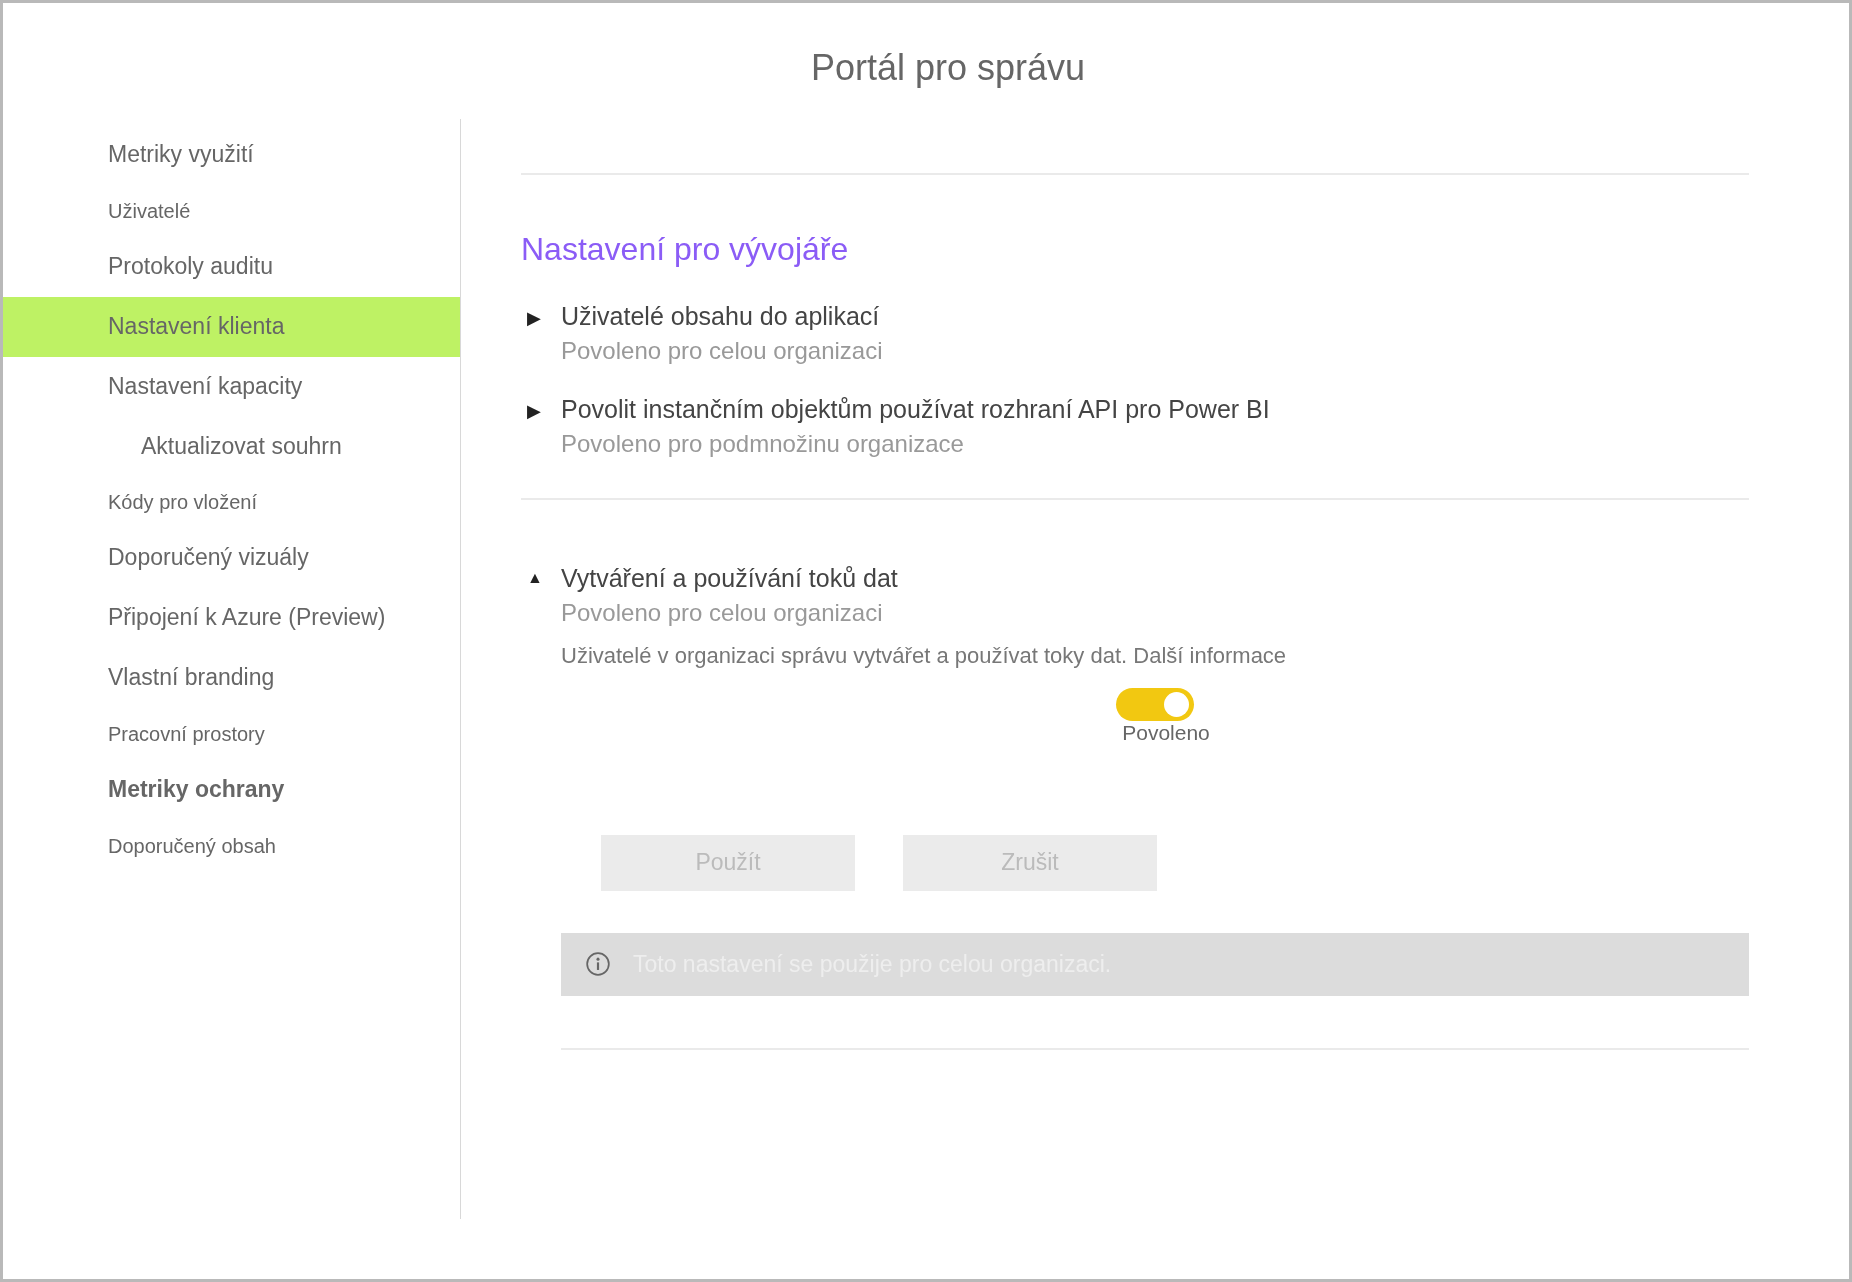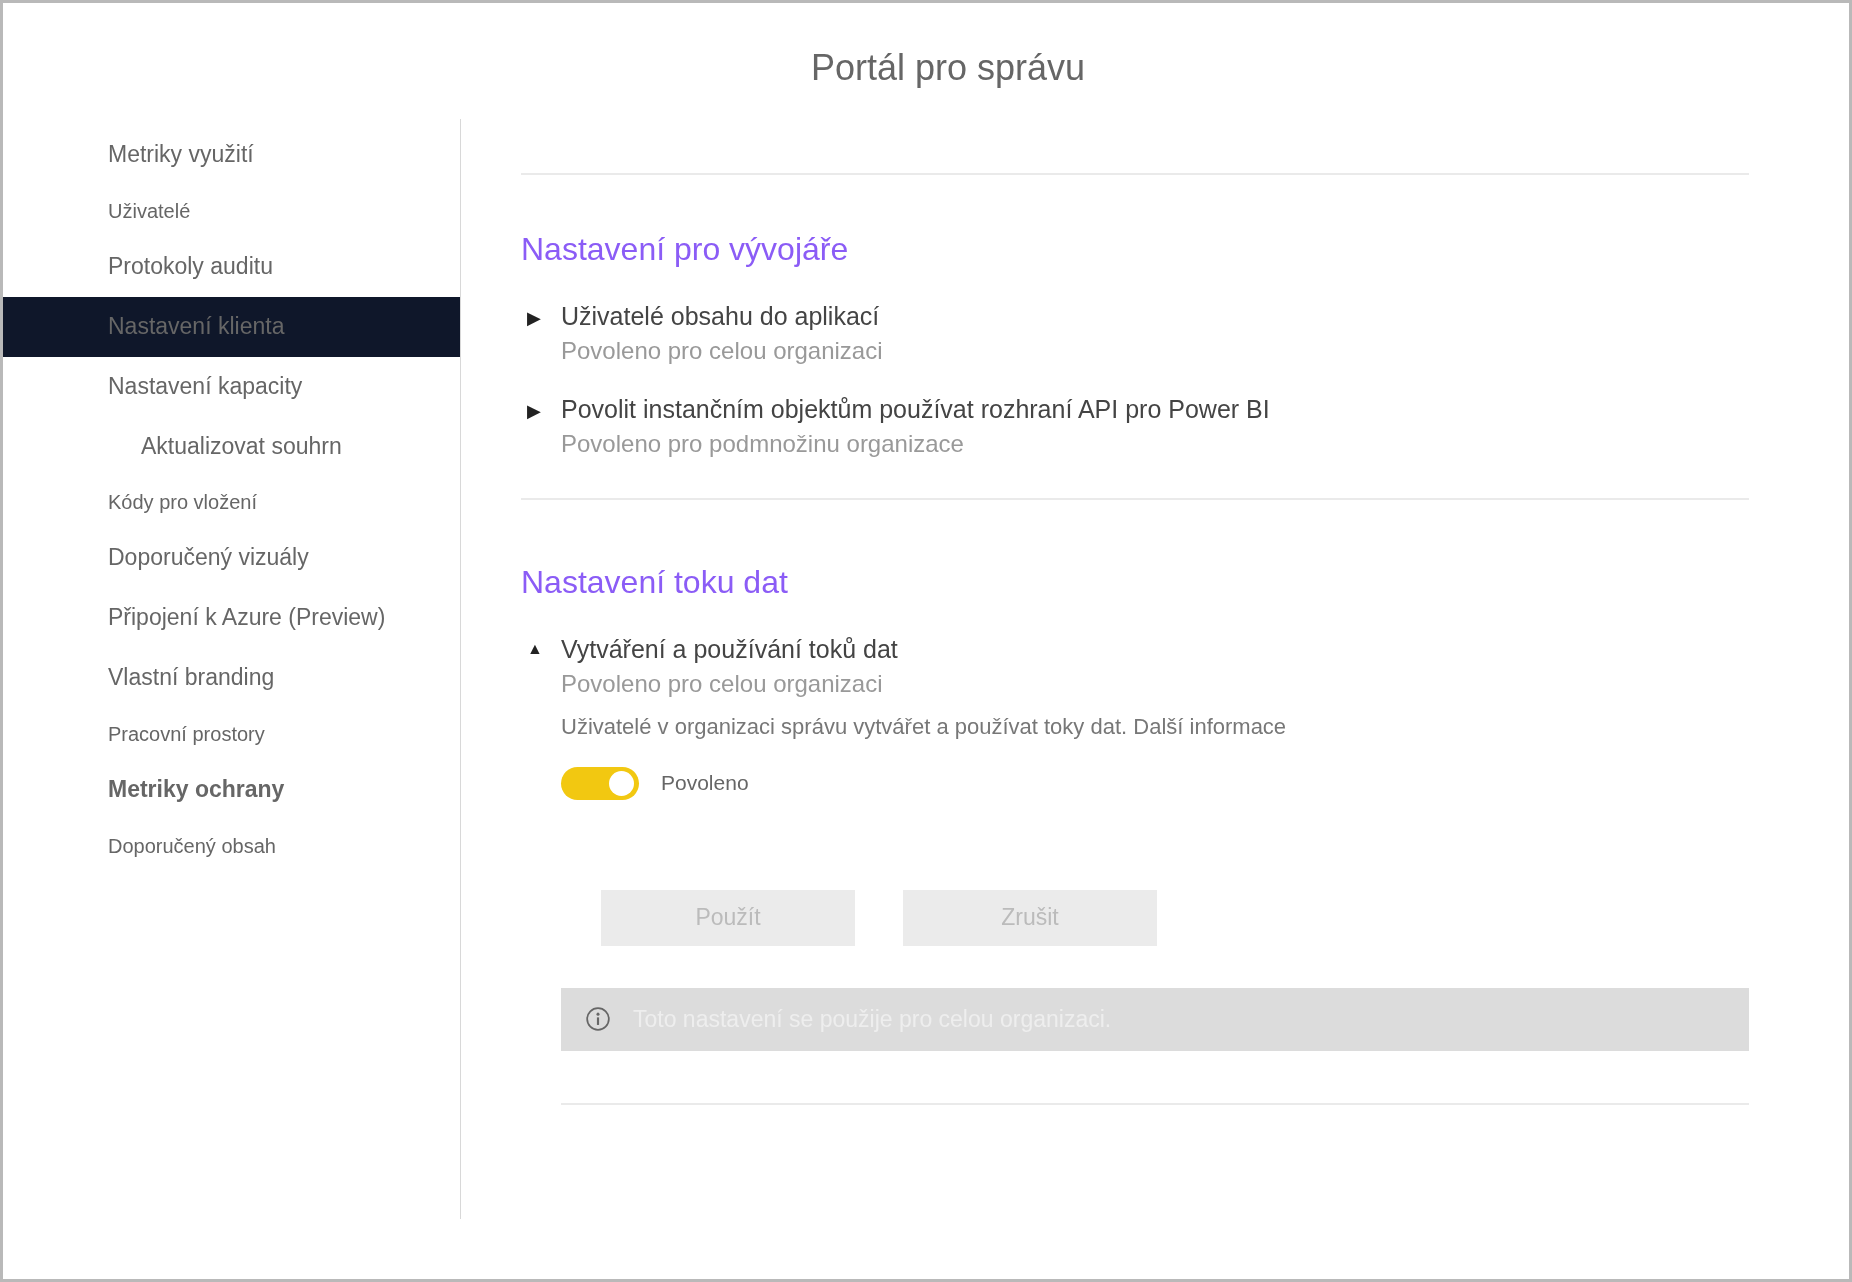--- a/index.html
+++ b/index.html
@@ -37,21 +37,21 @@
       cursor: pointer;
       line-height: 1.3;
       font-weight: 400;
     }
     .sidebar-item.small {
       font-size: 20px;
       padding-top: 13px;
       padding-bottom: 13px;
     }
     .sidebar-item.active {
-      background: #0f172a;
+      background: #bef264;
     }
     .sidebar-item.indent {
       padding-left: 138px;
     }
     .sidebar-item.bold {
       font-weight: 600;
     }
     .main {
       flex: 1;
       padding: 48px 100px 0 60px;
@@ -98,21 +98,22 @@
     }
     .setting-desc {
       font-size: 22px;
       color: #777;
       margin-top: 14px;
       line-height: 1.4;
     }
     .toggle-row {
       display: flex;
       align-items: center;
-      margin-top: 24px;
+      margin-top: 16px;
+      flex-direction: column;
     }
     .toggle {
       width: 78px;
       height: 33px;
       border-radius: 20px;
       background: #f2c811;
       position: relative;
       cursor: pointer;
     }
     .toggle .knob {
@@ -207,21 +208,20 @@
     <div class="setting">
       <div class="arrow">▶</div>
       <div class="setting-body">
         <div class="setting-label">Povolit instančním objektům používat rozhraní API pro Power BI</div>
         <div class="setting-status">Povoleno pro podmnožinu organizace</div>
       </div>
     </div>
 
     <div class="divider-thin"></div>
 
-    <div class="section-title">Nastavení toku dat</div>
 
     <div class="setting" style="margin-bottom:0;">
       <div class="arrow" style="font-size:16px;">▲</div>
       <div class="setting-body">
         <div class="setting-label">Vytváření a používání toků dat</div>
         <div class="setting-status">Povoleno pro celou organizaci</div>
         <div class="setting-desc">Uživatelé v organizaci správu vytvářet a používat toky dat. Další informace</div>
 
         <div class="toggle-row">
           <div class="toggle">

